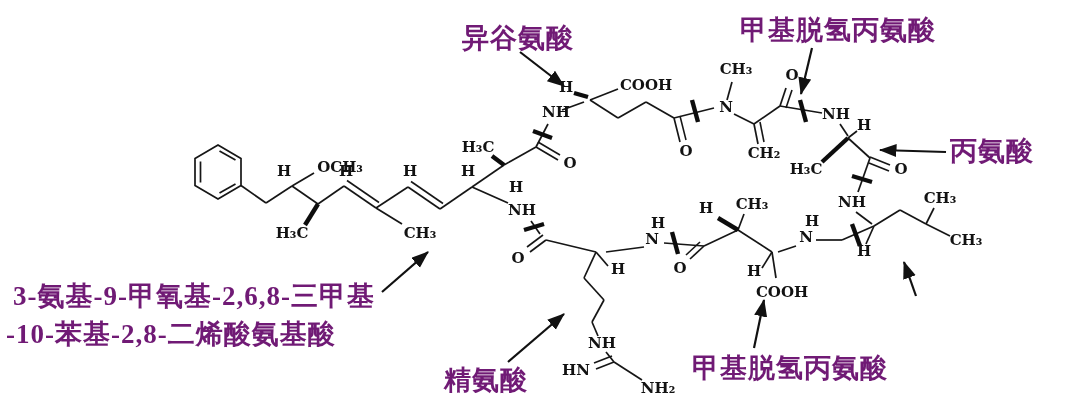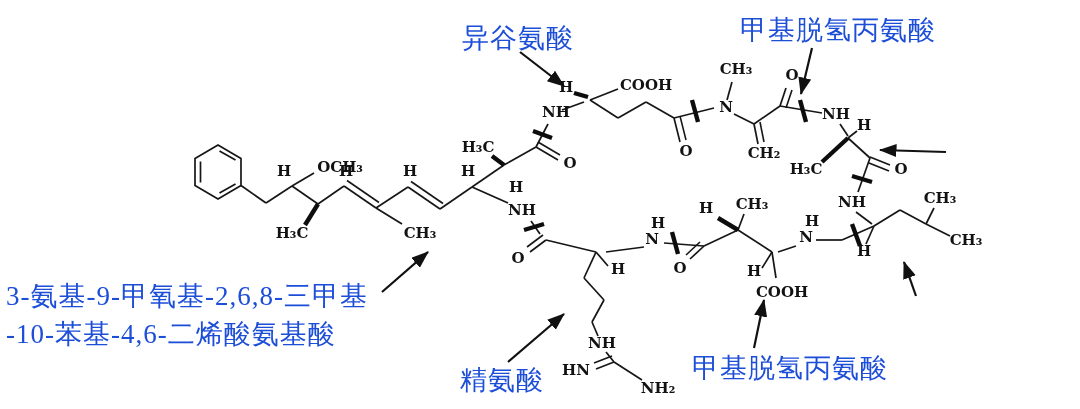--- a/index.html
+++ b/index.html
@@ -1,18 +1,18 @@
 <!DOCTYPE html>
 <html><head>
 <meta charset="utf-8">
 <style>
   html,body{margin:0;padding:0;background:#ffffff;}
   .canvas{position:relative;width:1080px;height:409px;background:#ffffff;overflow:hidden;
           font-family:"Liberation Serif","DejaVu Serif",serif;}
-  .cn-label{position:absolute;font-size:27px;font-weight:400;color:#1d4ed8;
+  .cn-label{position:absolute;font-size:27px;font-weight:700;color:#701a75;
             white-space:nowrap;letter-spacing:1px;}
   .structure-svg{position:absolute;left:0;top:0;}
   svg text{font-family:"DejaVu Serif","Liberation Serif",serif;font-size:15px;
            font-weight:bold;fill:#121212;text-anchor:middle;}
   .bonds{stroke:#161616;stroke-width:1.7;fill:none;}
   .dbl{stroke:#161616;stroke-width:1.6;fill:none;}
   .thick{stroke:#0d0d0d;stroke-width:4.4;fill:none;stroke-linecap:butt;}
   .arrows{stroke:#111;stroke-width:2.2;fill:none;}
 </style>
 </head>
@@ -176,18 +176,19 @@
       <line x1="946" y1="152" x2="880" y2="150" marker-end="url(#arr)"></line>
       <line x1="382" y1="292" x2="428" y2="252" marker-end="url(#arr)"></line>
       <line x1="508" y1="362" x2="564" y2="314" marker-end="url(#arr)"></line>
       <line x1="754" y1="348" x2="764" y2="300" marker-end="url(#arr)"></line>
       <line x1="916" y1="296" x2="904" y2="262" marker-end="url(#arr)"></line>
     </g>
   </svg>
 
   <div class="cn-label" style="left:462px;top:20px;">异谷氨酸</div>
   <div class="cn-label" style="left:740px;top:12px;">甲基脱氢丙氨酸</div>
-  <div class="cn-label" style="left:6px;top:278px;">3-氨基-9-甲氧基-2,6,8-三甲基</div>
-  <div class="cn-label" style="left:6px;top:316px;">-10-苯基-4,6-二烯酸氨基酸</div>
-  <div class="cn-label" style="left:444px;top:362px;margin-left:16px;">精氨酸</div>
+  <div class="cn-label" style="left:950px;top:133px;">丙氨酸</div>
+  <div class="cn-label" style="left:13px;top:278px;">3-氨基-9-甲氧基-2,6,8-三甲基</div>
+  <div class="cn-label" style="left:6px;top:316px;">-10-苯基-2,8-二烯酸氨基酸</div>
+  <div class="cn-label" style="left:444px;top:362px;">精氨酸</div>
   <div class="cn-label" style="left:692px;top:350px;">甲基脱氢丙氨酸</div>
 
 </div>
 
 </body></html>

